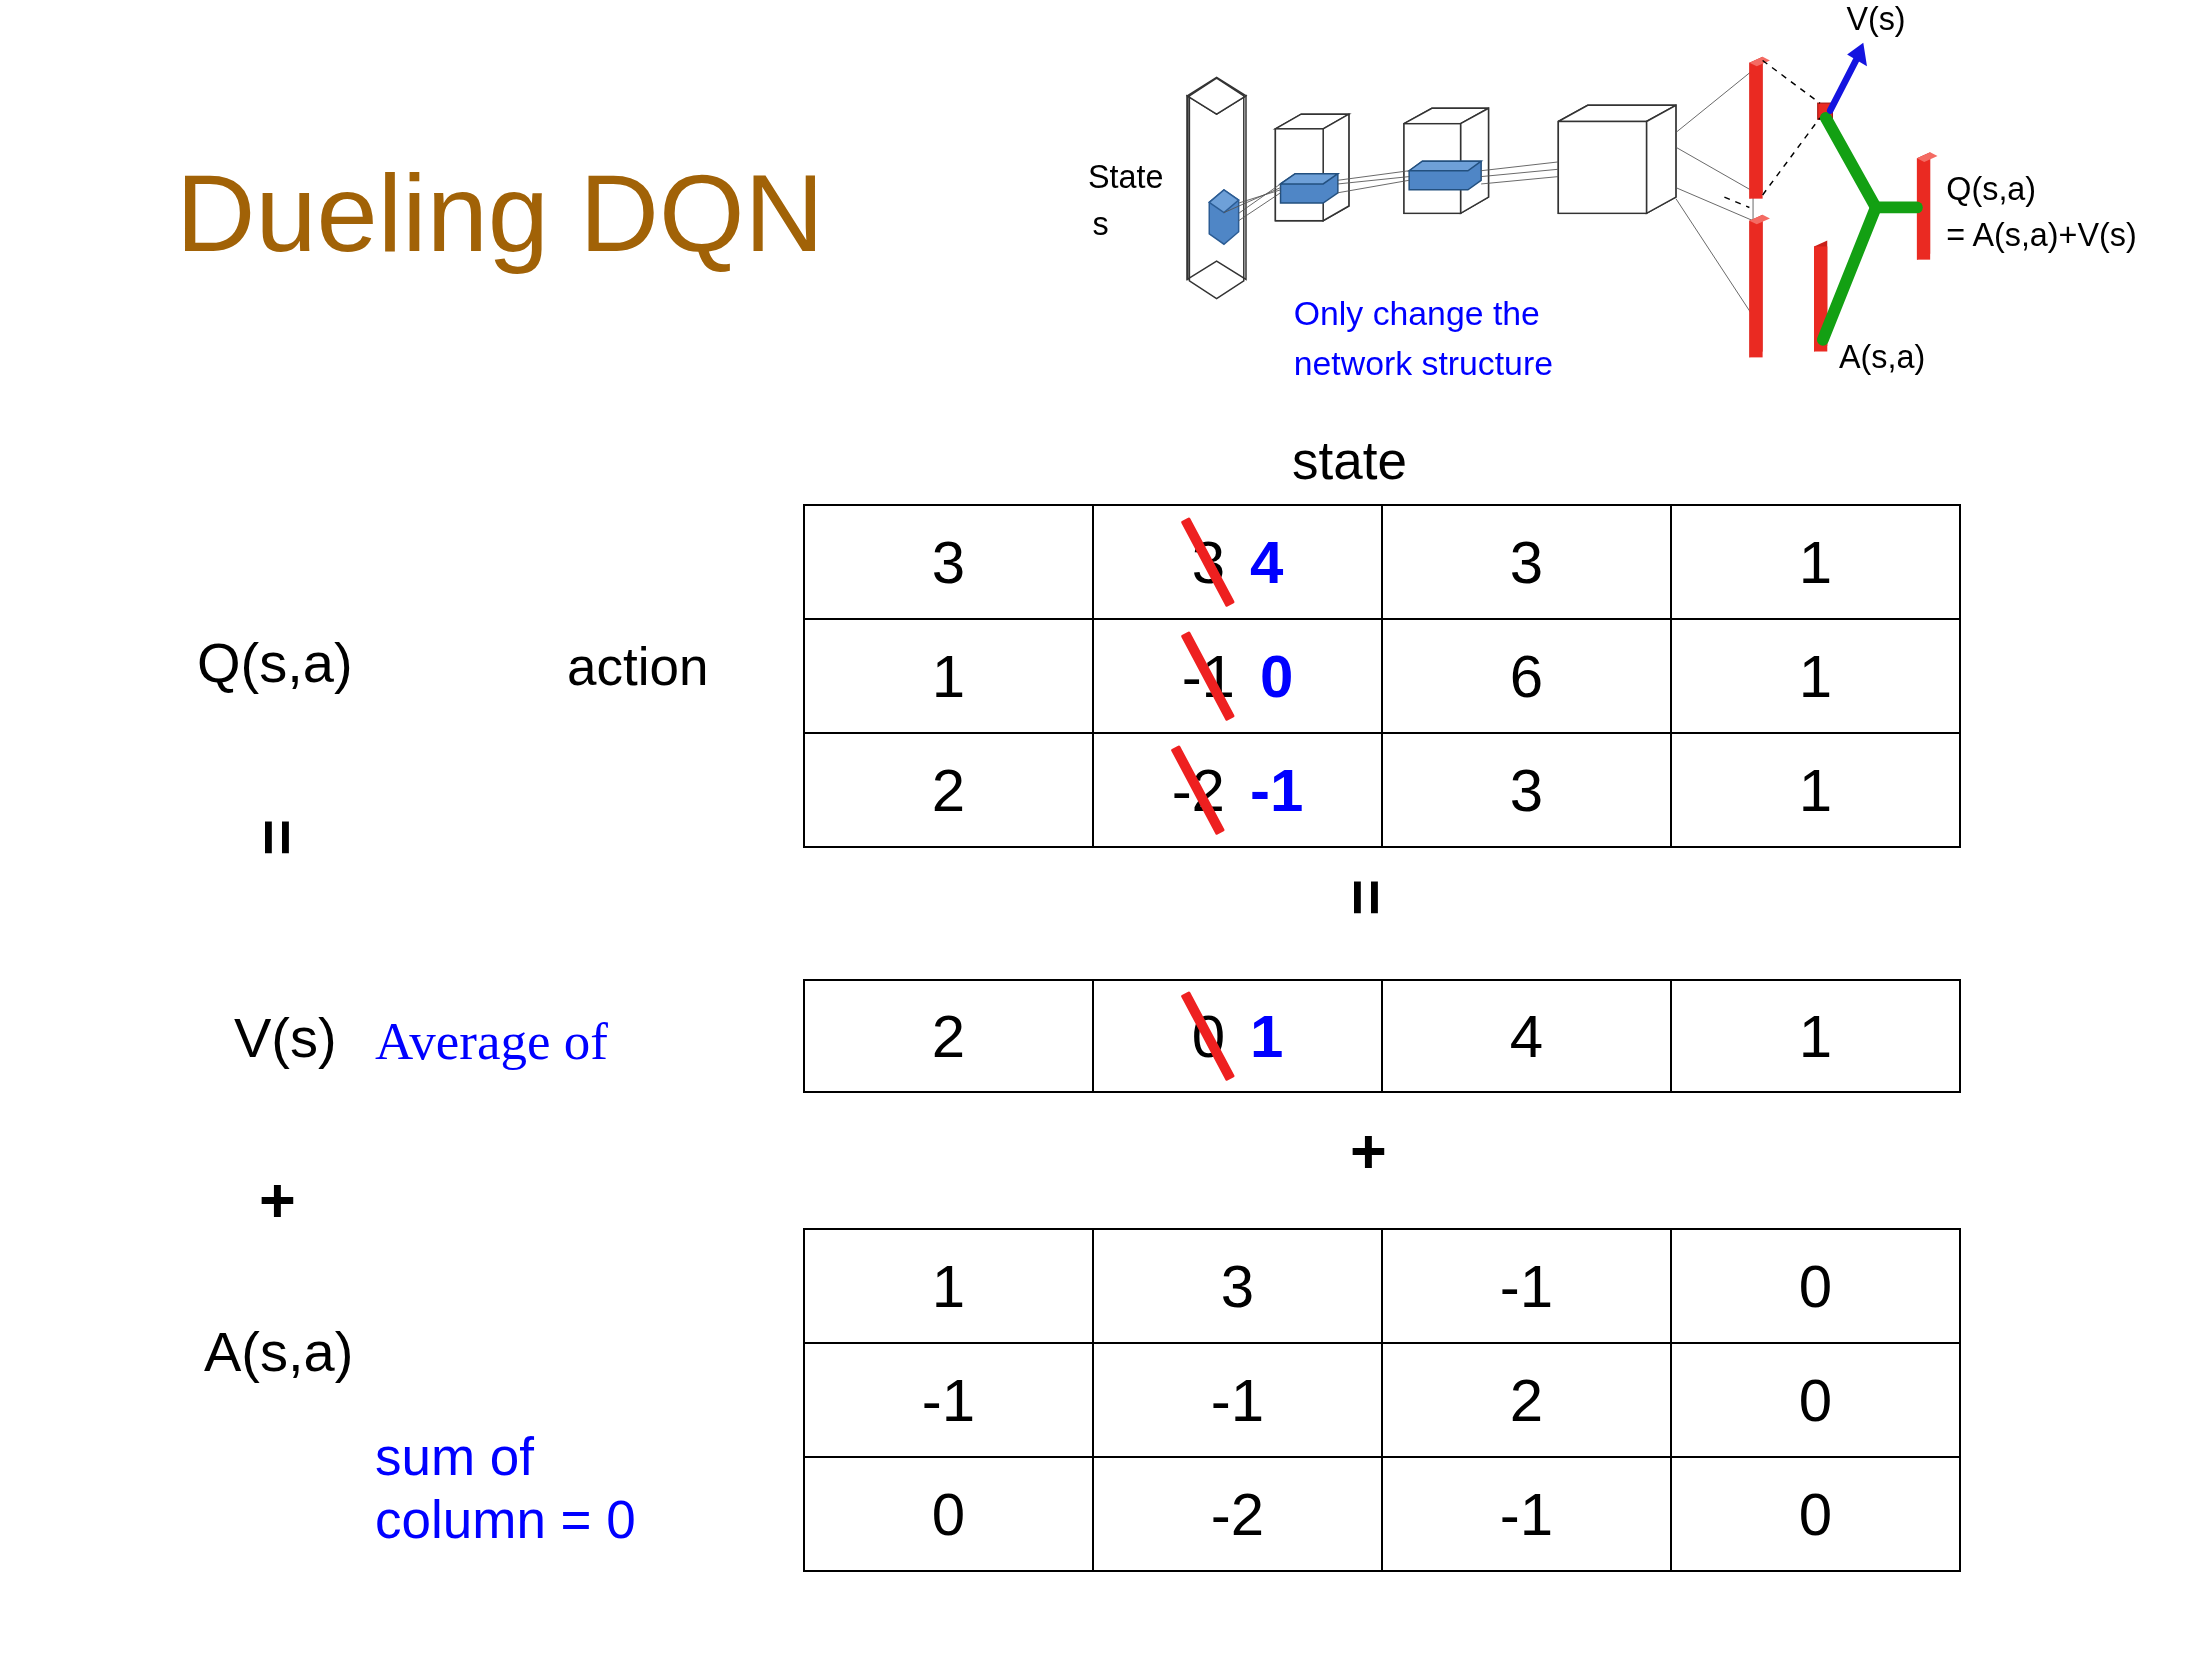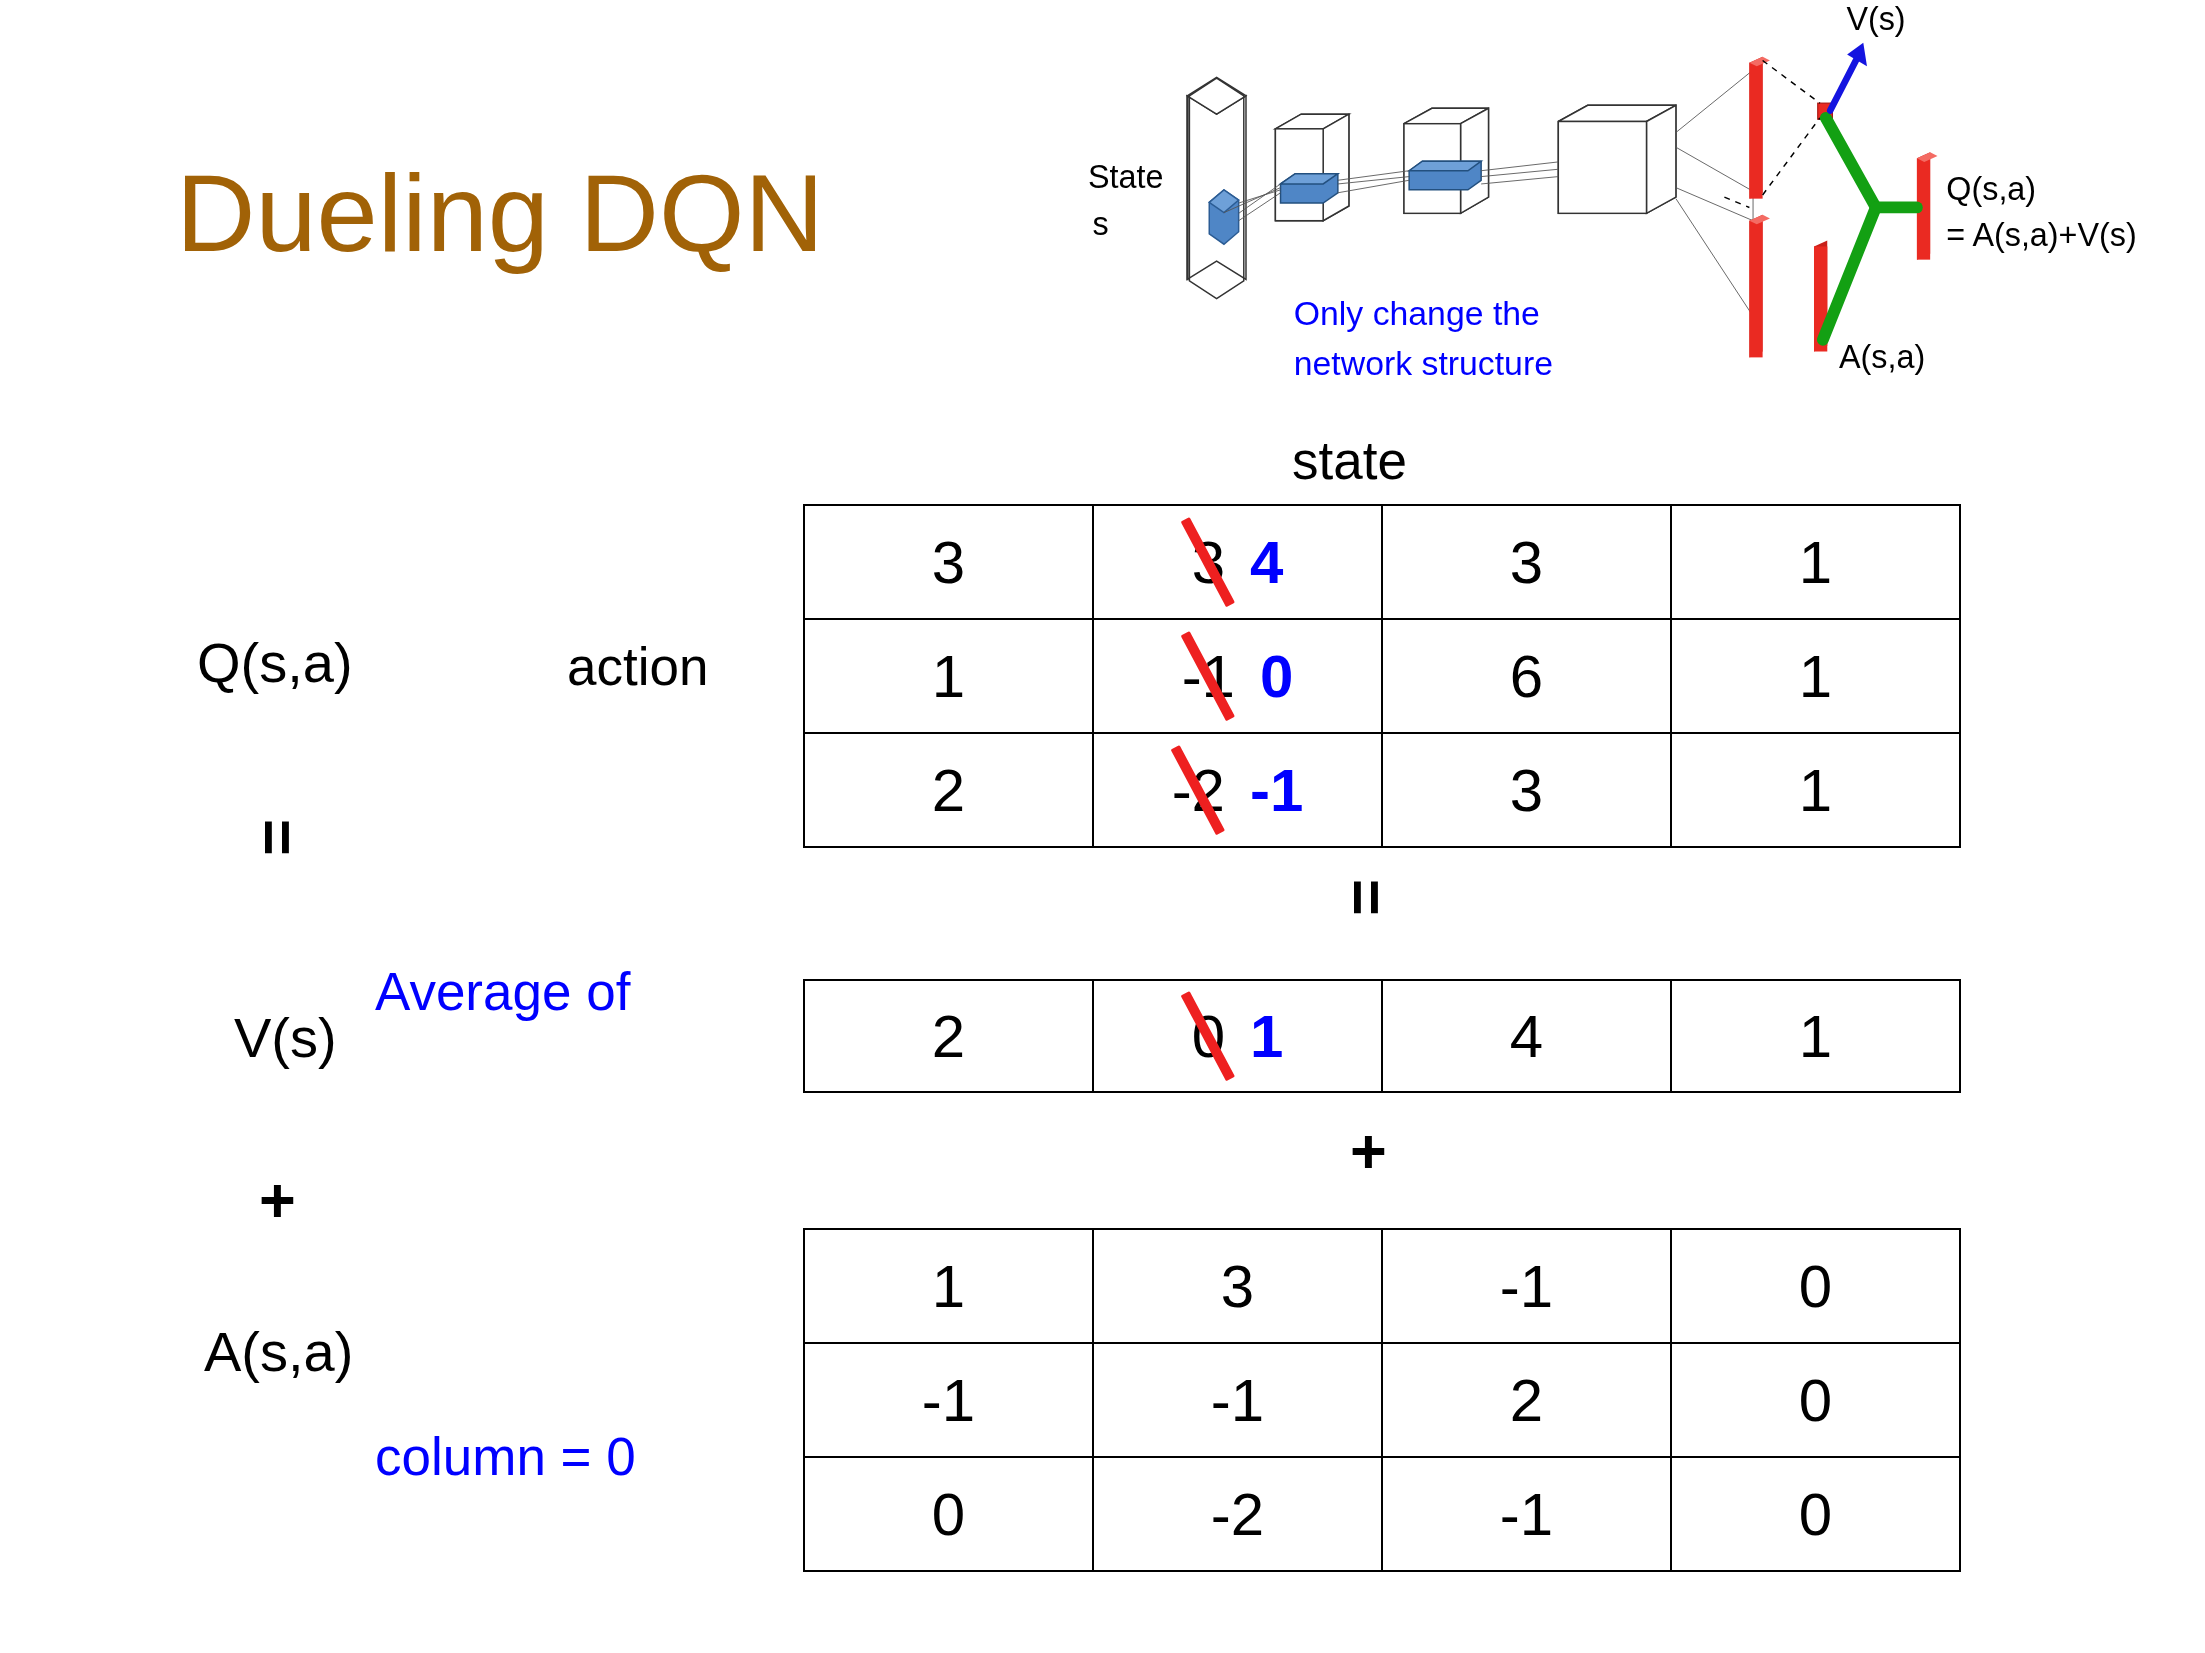--- a/index.html
+++ b/index.html
@@ -153,21 +153,21 @@
   }
   #plus-mid {
     left: 1350px;
     top: 1120px;
   }
 
   
   #label-q      { left: 197px;  top: 634px; }
   #eq-left      { left: 259px;  top: 806px; }
   #label-v      { left: 234px;  top: 1009px; }
-  #note-average { left: 375px;  top: 961px; }
+  #note-average { left: 375px;  top: 1010px; font-family: Liberation Serif, serif; }
   #plus-left    { left: 259px;  top: 1169px; }
   #label-a      { left: 204px;  top: 1323px; }
   #note-sum     { left: 375px;  top: 1426px; }
 </style>
 </head>
 <body>
 
 <div class="abs" id="slide-title">Dueling DQN</div>
 
 <div class="abs" id="network-diagram">
@@ -291,20 +291,21 @@
 
 <div class="abs blue-note" id="note-average">
   <div>Average of</div>
 </div>
 
 <div class="abs op-symbol" id="plus-left">+</div>
 
 <div class="abs left-label" id="label-a">A(s,a)</div>
 
 <div class="abs blue-note" id="note-sum">
+  <div>sum of</div>
   <div>column = 0</div>
 </div>
 
 <table class="grid" id="q-table">
   <tbody>
       <tr>
     <td>3</td>
     <td>
       <div class="edit-cell">
         <span class="old-val">

